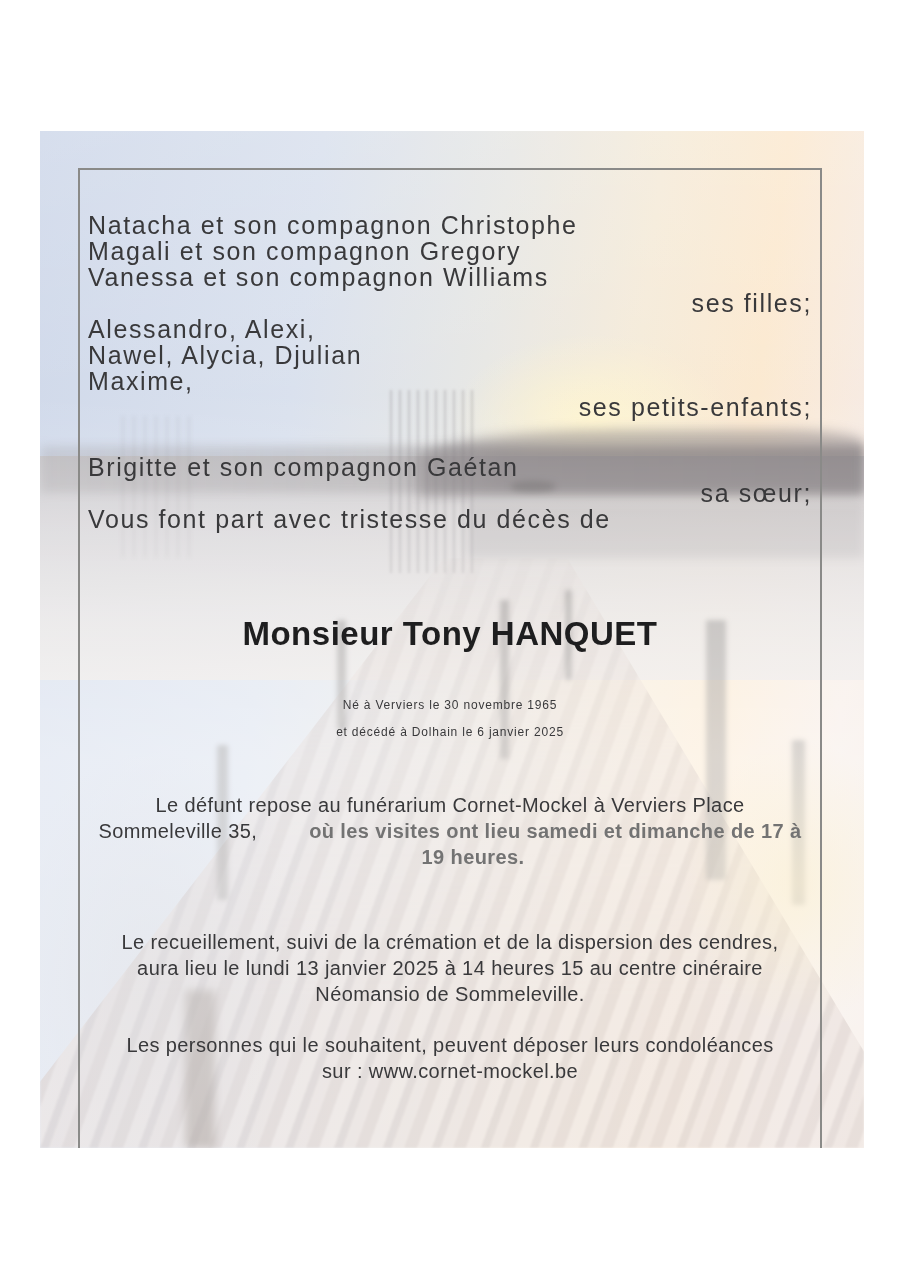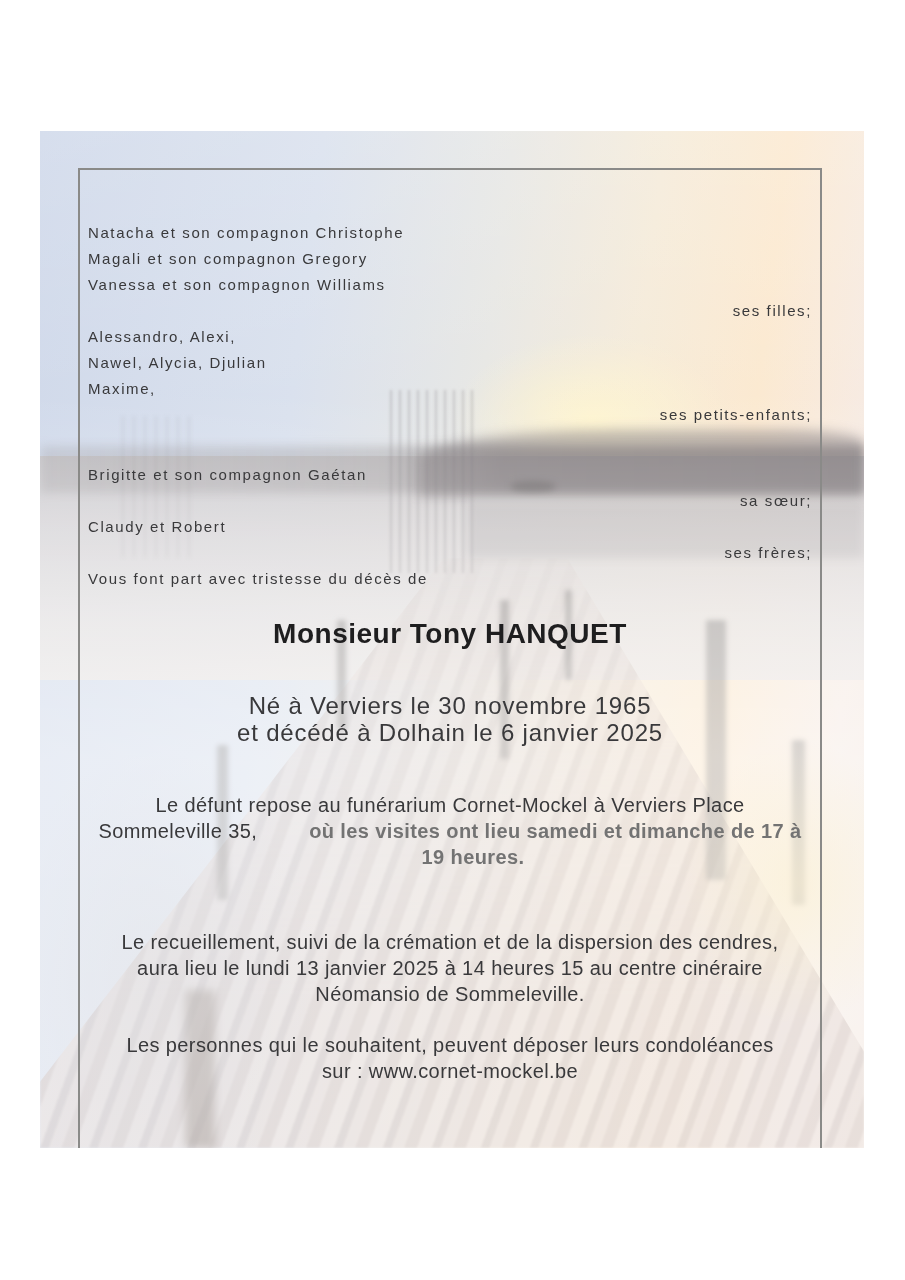--- a/index.html
+++ b/index.html
@@ -83,29 +83,29 @@
     background:linear-gradient(to bottom,
       rgba(255,255,255,0.22) 0%,rgba(255,255,255,0.10) 26%,rgba(255,255,255,0.20) 34%,
       rgba(255,255,255,0.42) 48%,rgba(255,255,255,0.55) 62%,rgba(255,255,255,0.52) 100%);
   }
   
   .frame{
     position:absolute;left:78px;top:168px;width:744px;height:980px;box-sizing:border-box;
     border:2px solid #8a8a88;border-bottom:none;z-index:5;
   }
   .blk{position:absolute;left:8px;right:8px;}
-  .family{top:50px;font-size:15px;line-height:26px;letter-spacing:1.6px;}
+  .family{top:42px;font-size:25px;line-height:26px;letter-spacing:1.6px;}
   .fline{height:26px;white-space:nowrap;}
   .rel{text-align:right;}
   .gap-before{margin-top:34px;}
   .deceased{
-    top:449px;text-align:center;font-size:28px;line-height:30px;font-weight:bold;
+    top:449px;text-align:center;font-size:33px;line-height:30px;font-weight:bold;
     letter-spacing:0.5px;color:#1e1e1f;white-space:nowrap;
   }
-  .dates{top:522px;text-align:center;font-size:24px;line-height:27px;letter-spacing:0.8px;}
+  .dates{top:522px;text-align:center;font-size:12px;line-height:27px;letter-spacing:0.8px;}
   .para{text-align:center;font-size:20px;line-height:26px;letter-spacing:0.4px;}
   .para div{white-space:nowrap;text-align:center;}
   .repose{top:622px;}
   .ceremony{top:759px;}
   .condolences{top:862px;}
   b{color:#737373;margin-left:46px;}
 </style>
 </head>
 <body>
 
@@ -146,24 +146,20 @@
       <div class="fgroup">
         <div class="fline">Alessandro, Alexi,</div>
         <div class="fline">Nawel, Alycia, Djulian</div>
         <div class="fline">Maxime,</div>
         <div class="fline rel">ses petits-enfants;</div>
       </div>
       <div class="fgroup gap-before">
         <div class="fline">Brigitte et son compagnon Gaétan</div>
         <div class="fline rel">sa sœur;</div>
       </div>
-      <div class="fgroup">
-        <div class="fline">Claudy et Robert</div>
-        <div class="fline rel">ses frères;</div>
-      </div>
       <div class="fline">Vous font part avec tristesse du décès de</div>
     </div>
 
     <div class="blk deceased">Monsieur Tony HANQUET</div>
 
     <div class="blk dates">
       <div>Né à Verviers le 30 novembre 1965</div>
       <div>et décédé à Dolhain le 6 janvier 2025</div>
     </div>
 

